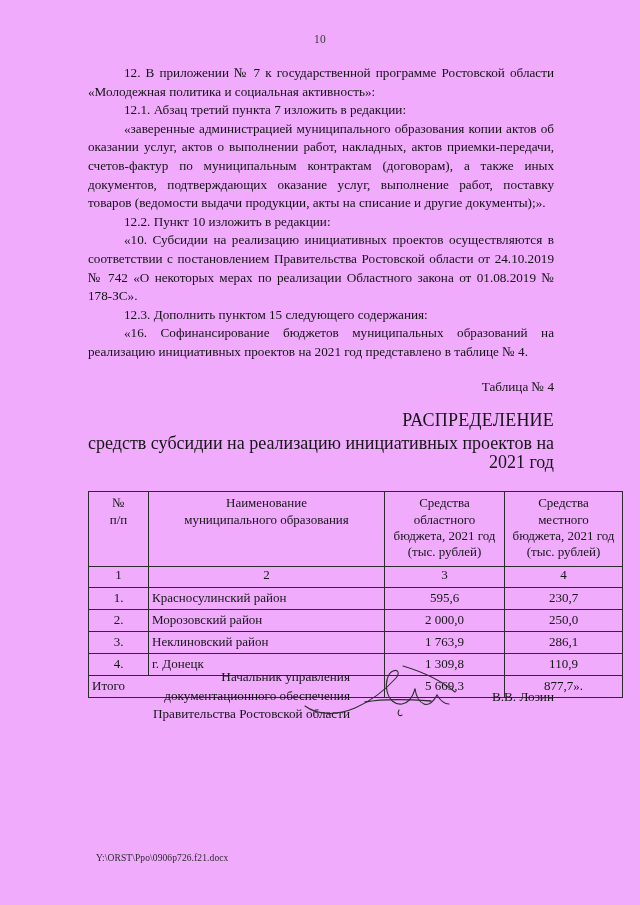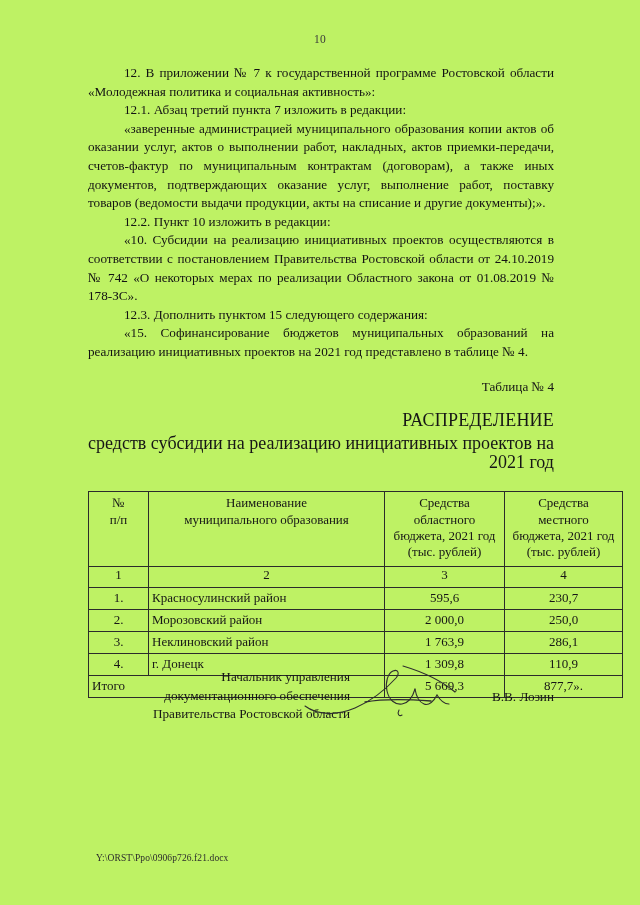--- a/index.html
+++ b/index.html
@@ -14,21 +14,21 @@
     position: relative;
     font-family: "Liberation Serif", "DejaVu Serif", serif;
     color: #161616;
     overflow: hidden;
   }
   .page {
     position: absolute;
     left: 0; top: 0;
     width: 640px;
     height: 905px;
-    background: #bef264;
+    background: #f0abfc;
     text-decoration: underline;
   }
   .page-number {
     position: absolute;
     top: 33px;
     left: 0;
     width: 640px;
     text-align: center;
     font-size: 11.5px;
     color: #3a3a3a;
@@ -162,21 +162,21 @@
   <div class="page-number">10</div>
 
   <div class="content">
 
     <p class="body-text indent">12. В приложении № 7 к государственной программе Ростовской области «Молодежная политика и социальная активность»:</p>
     <p class="body-text indent">12.1. Абзац третий пункта 7 изложить в редакции:</p>
     <p class="body-text indent">«заверенные администрацией муниципального образования копии актов об оказании услуг, актов о выполнении работ, накладных, актов приемки-передачи, счетов-фактур по муниципальным контрактам (договорам), а также иных документов, подтверждающих оказание услуг, выполнение работ, поставку товаров (ведомости выдачи продукции, акты на списание и другие документы);».</p>
     <p class="body-text indent">12.2. Пункт 10 изложить в редакции:</p>
     <p class="body-text indent">«10. Субсидии на реализацию инициативных проектов осуществляются в соответствии с постановлением Правительства Ростовской области от 24.10.2019 № 742 «О некоторых мерах по реализации Областного закона от 01.08.2019 № 178-ЗС».</p>
     <p class="body-text indent">12.3. Дополнить пунктом 15 следующего содержания:</p>
-    <p class="body-text indent">«15. Софинансирование бюджетов муниципальных образований на реализацию инициативных проектов на 2021 год представлено в таблице № 4.</p>
+    <p class="body-text indent">«16. Софинансирование бюджетов муниципальных образований на реализацию инициативных проектов на 2021 год представлено в таблице № 4.</p>
 
     <div class="table-label">Таблица № 4</div>
 
     <div class="tbl-title">
       <span class="caps">РАСПРЕДЕЛЕНИЕ</span>
       <span class="sub">средств субсидии на реализацию инициативных проектов на 2021 год</span>
     </div>
 
     <table class="dist">
       <colgroup>

